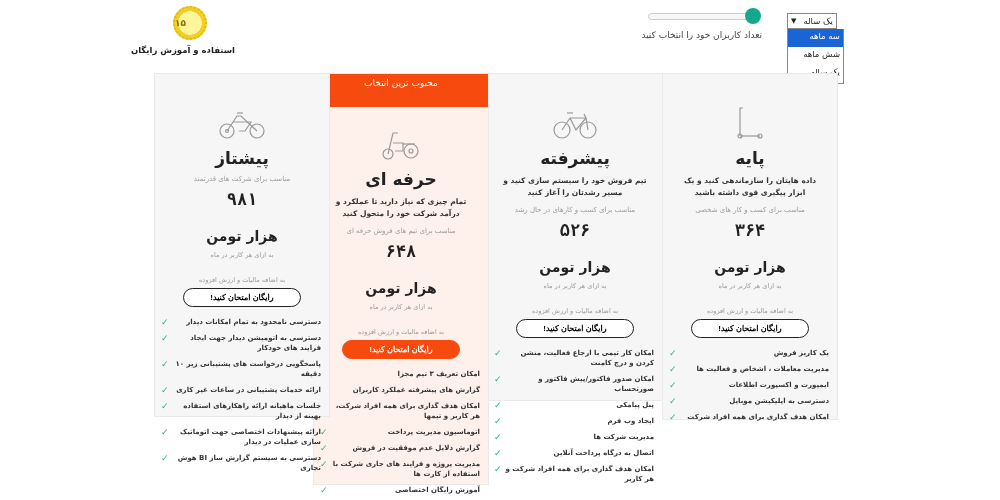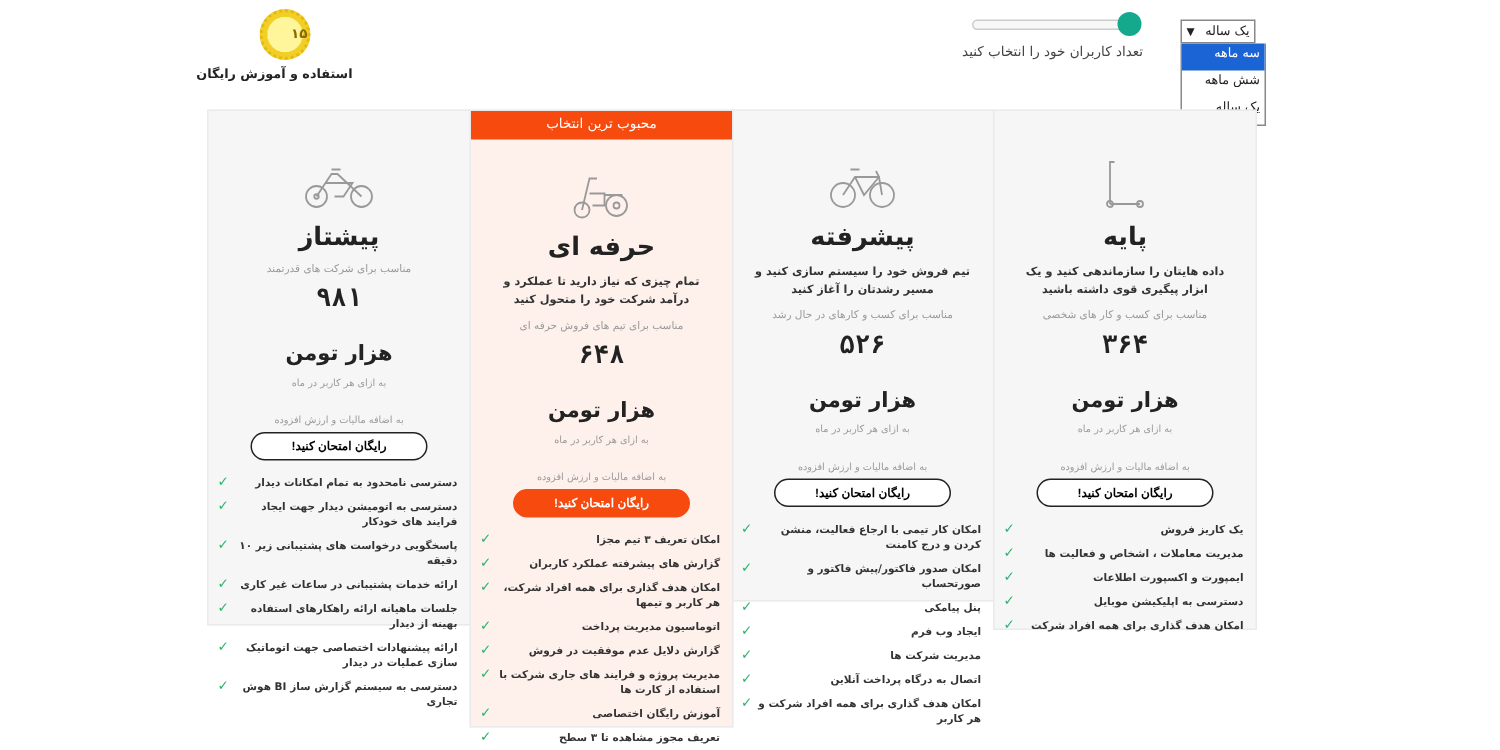--- a/index.html
+++ b/index.html
@@ -2,40 +2,40 @@
 <html><head>
 <meta charset="utf-8">
 <style>
   * { box-sizing: border-box; margin: 0; padding: 0; }
   html, body { width: 1000px; height: 500px; overflow: hidden; background: #ffffff; }
   body { font-family: "DejaVu Sans", sans-serif; color: #222; position: relative; }
 
   .logo { position: absolute; left: 145px; top: 6px; width: 90px; text-align: center; }
   .badge { width: 34px; height: 34px; margin: 0 auto; border-radius: 50%;
     background: radial-gradient(circle, #fff59a 0 55%, #f2cf27 56% 100%);
-    border: 2px dotted #e2b813; display: flex; align-items: center; justify-content: flex-end;
+    border: 2px dotted #e2b813; display: flex; align-items: center; justify-content: flex-start;
     font-size: 9px; color: #8a6a00; font-weight: bold; line-height: 1; }
   .logo-text { font-size: 8.5px; font-weight: bold; margin-top: 5px; direction: rtl; white-space: nowrap; }
 
   .user-picker { position: absolute; left: 648px; top: 8px; width: 118px; direction: rtl; }
   .slider-track { position: absolute; left: 0; top: 5px; width: 108px; height: 7px; border: 1px solid #ccc; border-radius: 4px; background: #f7f7f7; }
   .slider-thumb { position: absolute; left: 97px; top: 0; width: 16px; height: 16px; border-radius: 50%; background: #14a88d; }
   .slider-label { position: absolute; right: 4px; top: 22px; white-space: nowrap; font-size: 9px; color: #444; }
 
   .period-select { position: absolute; left: 787px; top: 13px; width: 50px; height: 16px; border: 1px solid #888;
     background: #fff; font-size: 8.5px; direction: rtl; padding: 1px 3px; display: flex; justify-content: space-between; align-items: center; }
   .period-select .chev { font-size: 7px; }
   .period-list { position: absolute; left: 787px; top: 29px; width: 57px; border: 1px solid #888; border-top: none; background: #fff; direction: rtl; }
   .period-option { font-size: 8.5px; padding: 2px 3px; height: 18px; }
   .period-option.selected { background: #1a64d6; color: #fff; }
 
   .cards { position: absolute; top: 73px; left: 138px; width: 702px; height: 420px; }
   .card { position: absolute; top: 0; width: 176px; background: #f6f6f6; border: 1px solid #eaeaea; direction: rtl; text-align: center; }
   .card.featured { background: #fef1ec; top: 0; }
-  .featured-banner { background: #f74a0f; color: #fff; font-size: 9px; height: 19px; line-height: 19px; }
+  .featured-banner { background: #f74a0f; color: #fff; font-size: 9px; height: 33px; line-height: 19px; }
   .vehicle-icon { height: 40px; margin-top: 26px; display: flex; justify-content: center; align-items: flex-end; }
   .card.featured .vehicle-icon { margin-top: 14px; }
   .plan-name { font-size: 17px; font-weight: bold; margin-top: 8px; color: #222; }
   .plan-desc { font-size: 7.5px; font-weight: bold; margin: 7px 12px 0; line-height: 12px; color: #333; }
   .plan-target { font-size: 7px; color: #999; margin-top: 7px; }
   .plan-price { font-size: 17px; font-weight: bold; margin-top: 6px; color: #222; font-family: Liberation Mono, monospace; }
   .plan-currency { font-size: 14px; font-weight: bold; margin-top: 18px; color: #222; }
   .per-user { font-size: 6.5px; color: #999; margin-top: 7px; }
   .vat { font-size: 6.5px; color: #999; margin-top: 17px; }
   .cta { display: block; margin: 4px auto 0; width: 118px; height: 19px; border: 1px solid #222; border-radius: 10px;
@@ -216,21 +216,21 @@
           <span class="txt">آموزش رایگان اختصاصی</span>
         </li>
       <li class="feature">
           <span class="check">✓</span>
           <span class="txt">تعریف مجوز مشاهده تا ۳ سطح</span>
         </li>
 
     </ul>
   </div>
 
-  <div class="card" style="left:0px; height:344px;">
+  <div class="card" style="left:16px; height:344px;">
     <div class="vehicle-icon">
       <svg width="46" height="30" viewBox="0 0 46 30" fill="none" stroke="#999" stroke-width="1.2">
           <circle cx="8" cy="21" r="7"></circle>
           <circle cx="8" cy="21" r="1.5"></circle>
           <circle cx="38" cy="21" r="7"></circle>
           <path d="M8 21L18 6h4l16 15"></path>
           <path d="M14 12h18l-6 9h-6"></path>
           <path d="M18 3h6"></path>
         </svg>
     </div>

